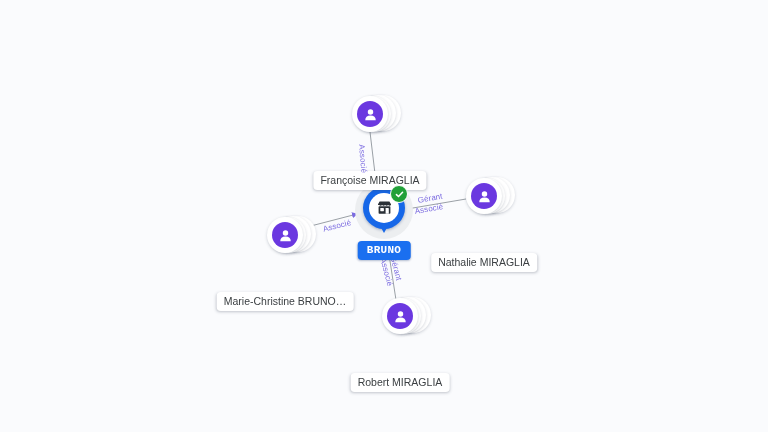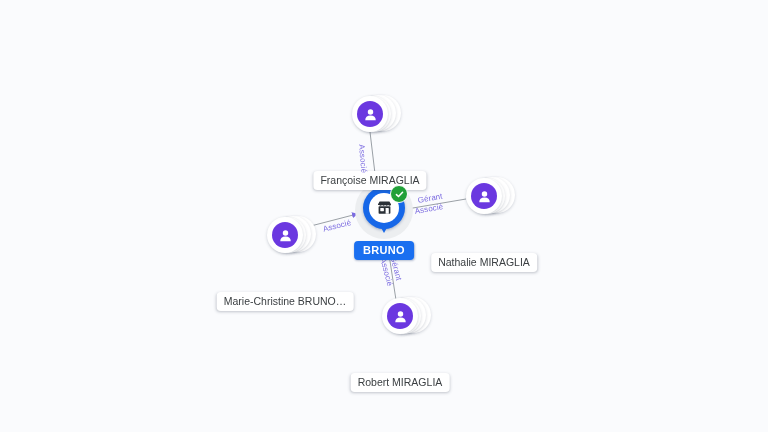--- a/index.html
+++ b/index.html
@@ -101,20 +101,21 @@
     background: #1a6ff0;
     color: #ffffff;
     font-size: 11px;
     font-weight: bold;
     letter-spacing: .3px;
     padding: 3px 9px 4px 9px;
     border-radius: 4px;
     white-space: nowrap;
     z-index: 4;
     box-shadow: 0 1px 2px rgba(20,50,110,.3);
+    font-family: Liberation Mono, monospace;
   }
 
   
   .person-node {
     position: absolute;
     width: 0;
     height: 0;
   }
   .stack {
     position: absolute;

